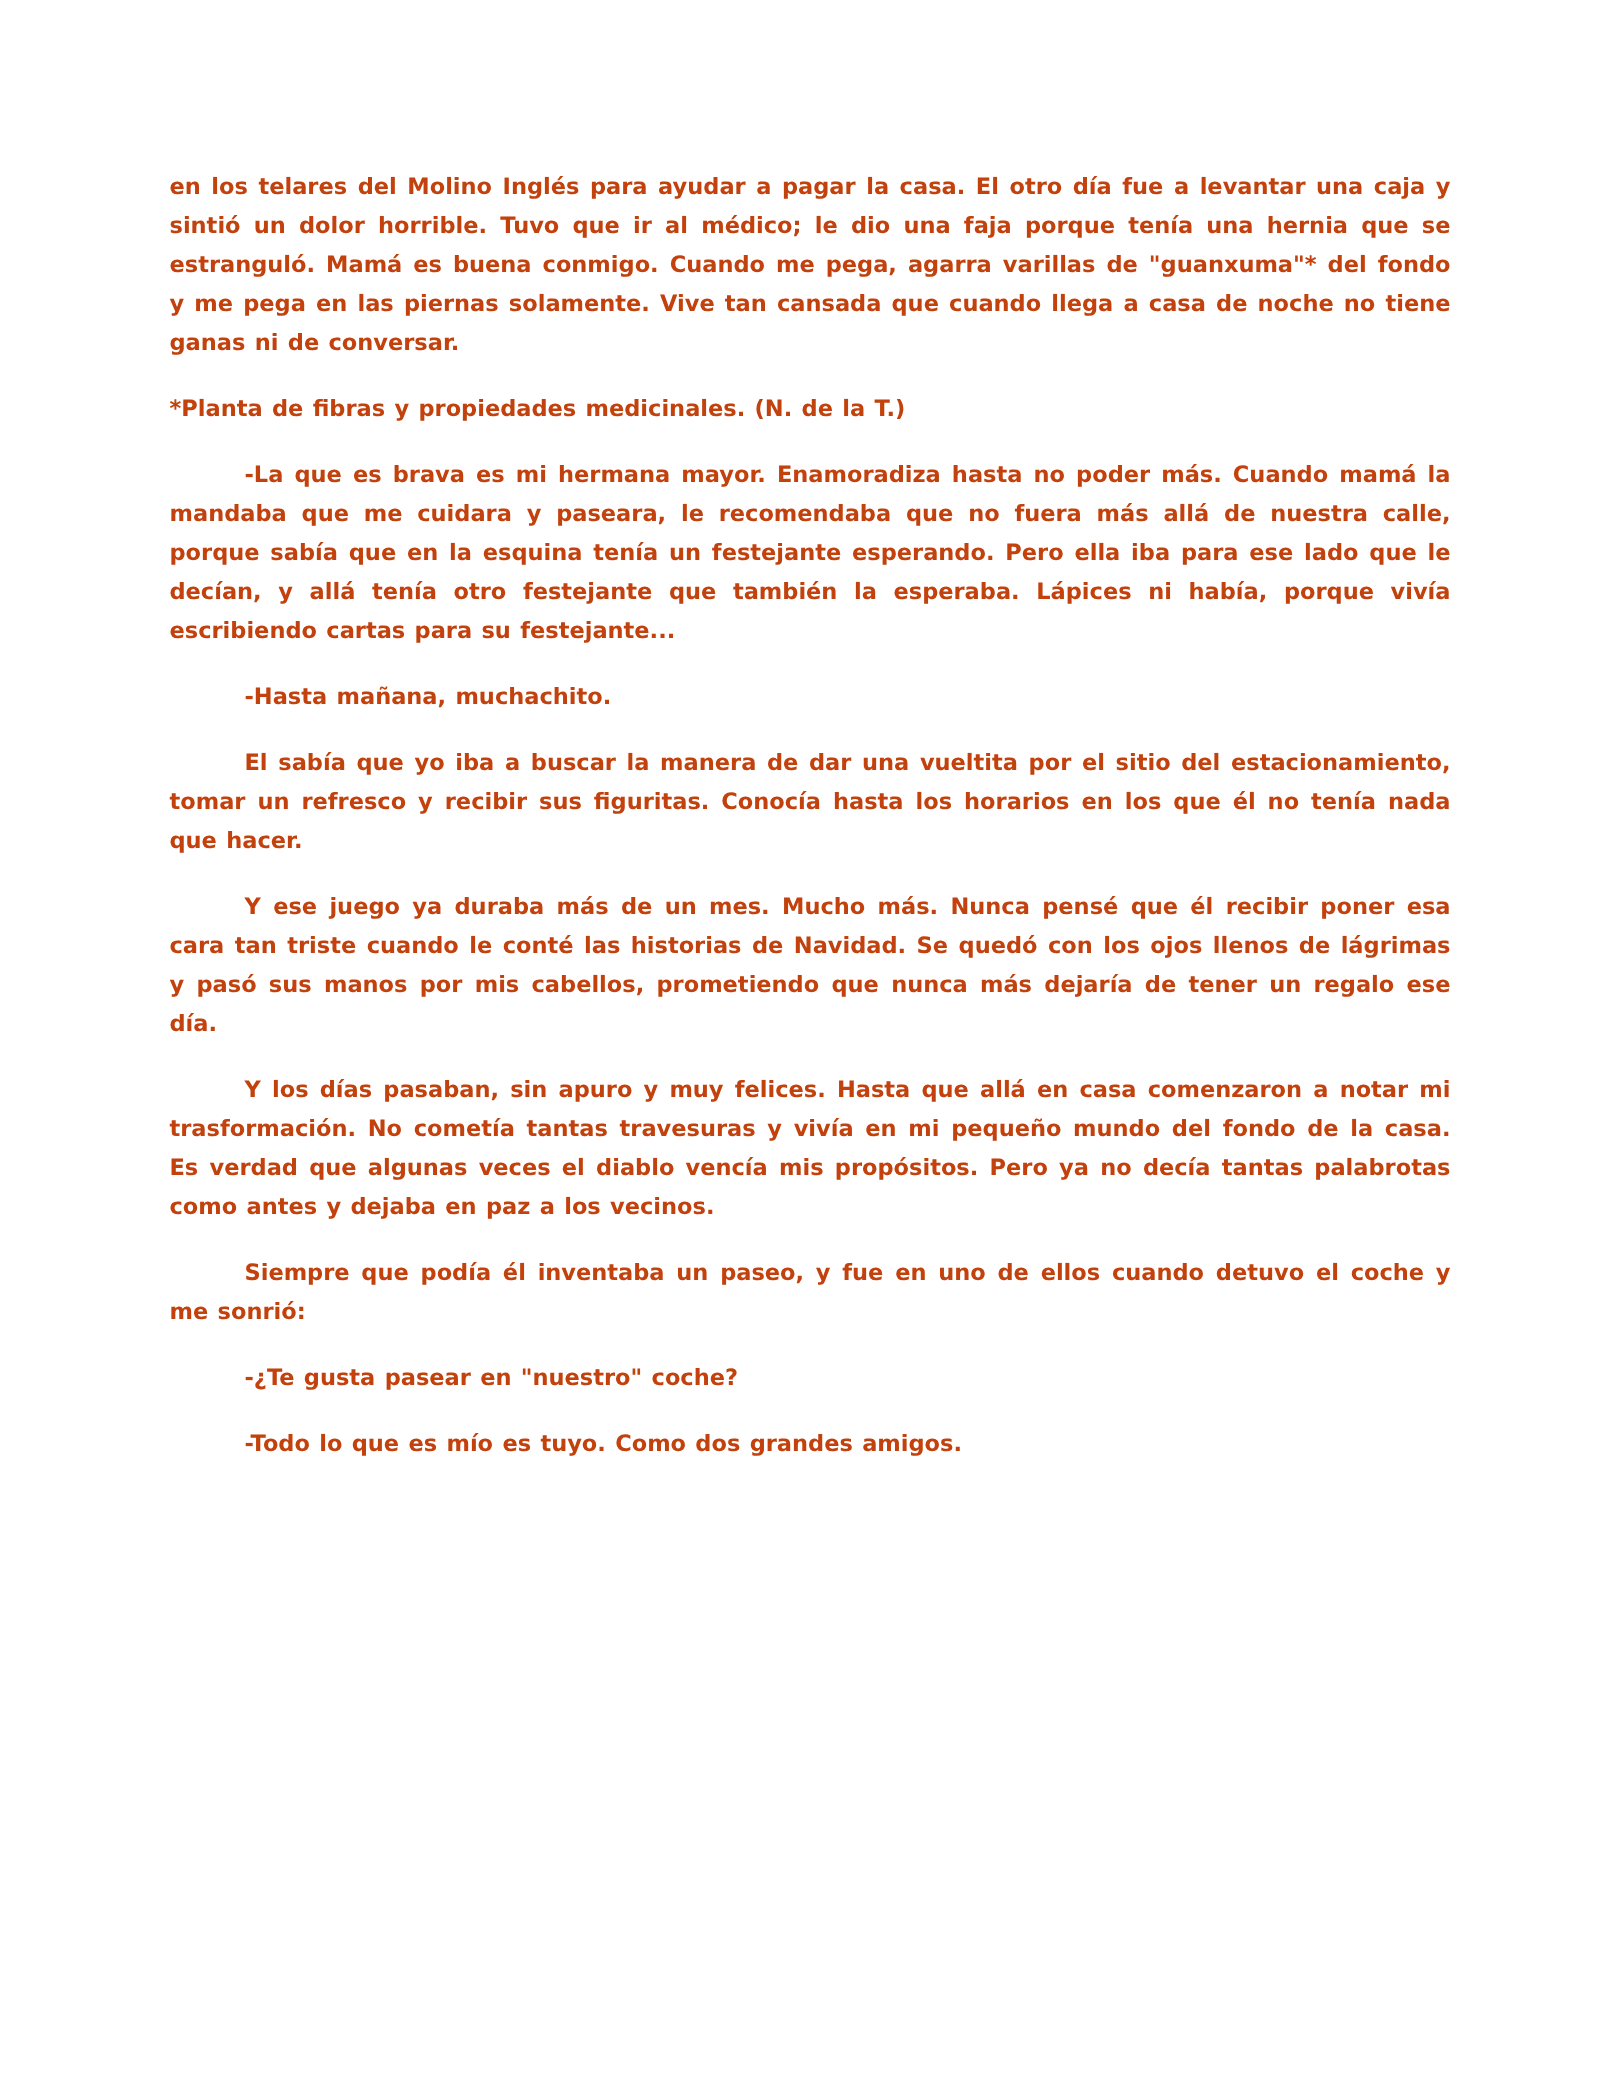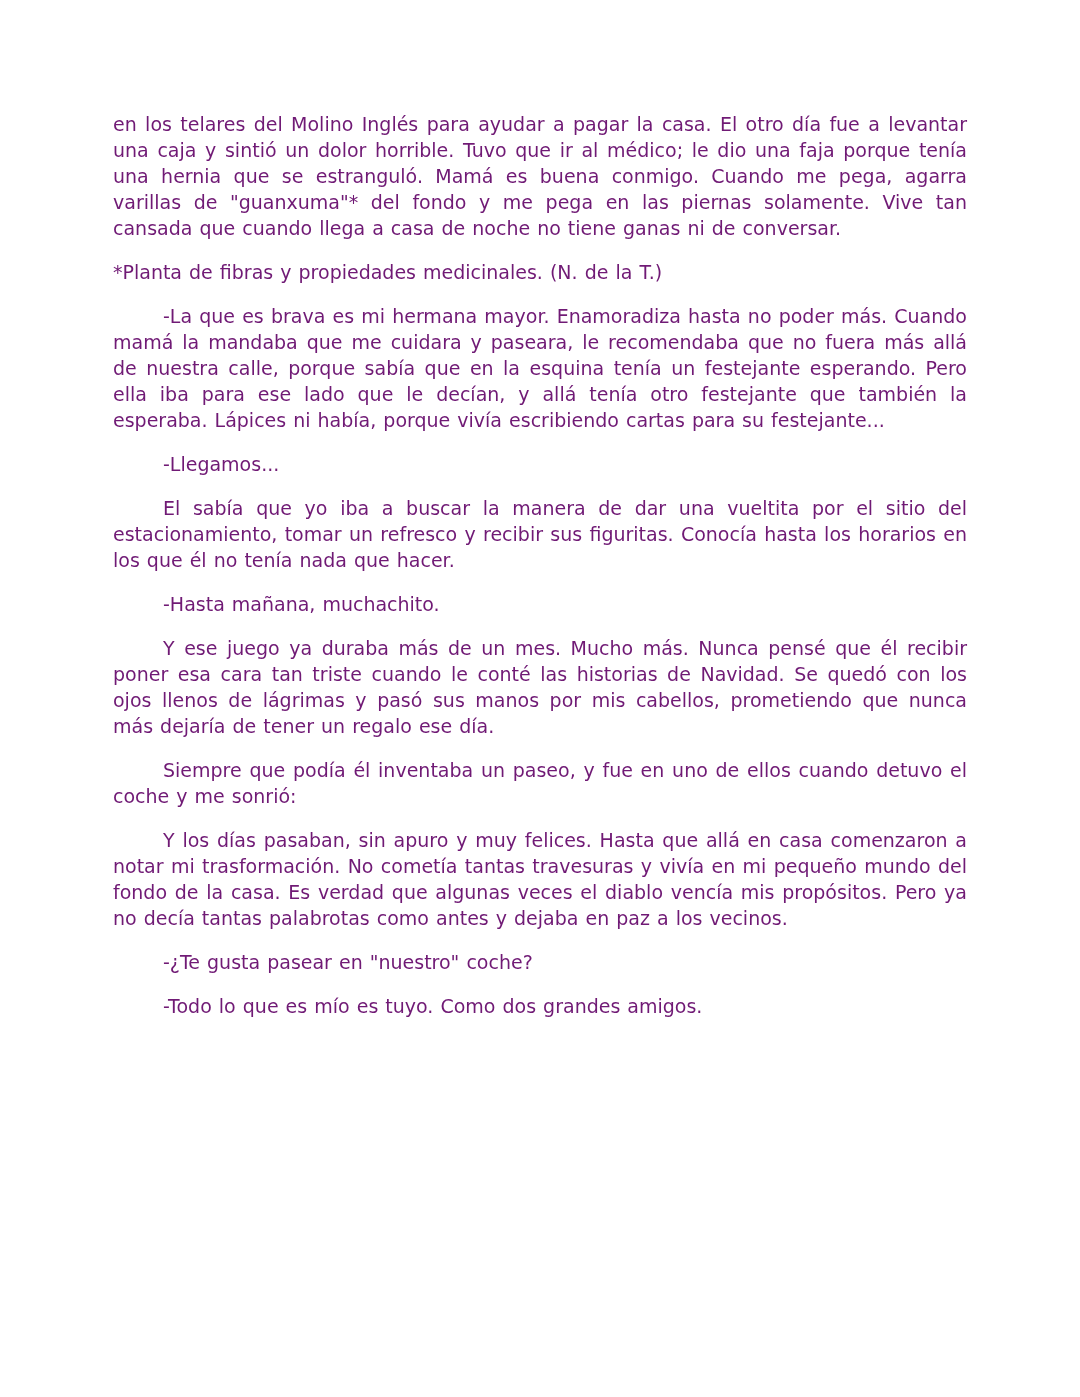--- a/index.html
+++ b/index.html
@@ -14,39 +14,39 @@
   }
   .page {
     box-sizing: border-box;
     width: 1080px;
     height: 1397px;
     padding: 111px 113px 40px 113px;
     background: #ffffff;
   }
   .page p {
     font-family: "DejaVu Sans", sans-serif;
-    font-size: 19px;
+    font-size: 15px;
     line-height: 26px;
-    color: #701a75;
+    color: #c2410c;
     text-align: justify;
     margin: 0 0 18px 0;
     word-spacing: 1px;
+    font-weight: bold;
   }
   .page p.indent {
     text-indent: 50px;
   }
 </style>
 </head>
 <body>
 
 <div class="page">
   <p class="noindent">en los telares del Molino Inglés para ayudar a pagar la casa. El otro día fue a levantar una caja y sintió un dolor horrible. Tuvo que ir al médico; le dio una faja porque tenía una hernia que se estranguló. Mamá es buena conmigo. Cuando me pega, agarra varillas de "guanxuma"* del fondo y me pega en las piernas solamente. Vive tan cansada que cuando llega a casa de noche no tiene ganas ni de conversar.</p>
   <p class="noindent">*Planta de fibras y propiedades medicinales. (N. de la T.)</p>
   <p class="indent">-La que es brava es mi hermana mayor. Enamoradiza hasta no poder más. Cuando mamá la mandaba que me cuidara y paseara, le recomendaba que no fuera más allá de nuestra calle, porque sabía que en la esquina tenía un festejante esperando. Pero ella iba para ese lado que le decían, y allá tenía otro festejante que también la esperaba. Lápices ni había, porque vivía escribiendo cartas para su festejante...</p>
-  <p class="indent">-Llegamos...</p>
+  <p class="indent">-Hasta mañana, muchachito.</p>
   <p class="indent">El sabía que yo iba a buscar la manera de dar una vueltita por el sitio del estacionamiento, tomar un refresco y recibir sus figuritas. Conocía hasta los horarios en los que él no tenía nada que hacer.</p>
-  <p class="indent">-Hasta mañana, muchachito.</p>
   <p class="indent">Y ese juego ya duraba más de un mes. Mucho más. Nunca pensé que él recibir poner esa cara tan triste cuando le conté las historias de Navidad. Se quedó con los ojos llenos de lágrimas y pasó sus manos por mis cabellos, prometiendo que nunca más dejaría de tener un regalo ese día.</p>
+  <p class="indent">Y los días pasaban, sin apuro y muy felices. Hasta que allá en casa comenzaron a notar mi trasformación. No cometía tantas travesuras y vivía en mi pequeño mundo del fondo de la casa. Es verdad que algunas veces el diablo vencía mis propósitos. Pero ya no decía tantas palabrotas como antes y dejaba en paz a los vecinos.</p>
   <p class="indent">Siempre que podía él inventaba un paseo, y fue en uno de ellos cuando detuvo el coche y me sonrió:</p>
-  <p class="indent">Y los días pasaban, sin apuro y muy felices. Hasta que allá en casa comenzaron a notar mi trasformación. No cometía tantas travesuras y vivía en mi pequeño mundo del fondo de la casa. Es verdad que algunas veces el diablo vencía mis propósitos. Pero ya no decía tantas palabrotas como antes y dejaba en paz a los vecinos.</p>
   <p class="indent">-¿Te gusta pasear en "nuestro" coche?</p>
   <p class="indent">-Todo lo que es mío es tuyo. Como dos grandes amigos.</p>
 </div>
 
 </body></html>

